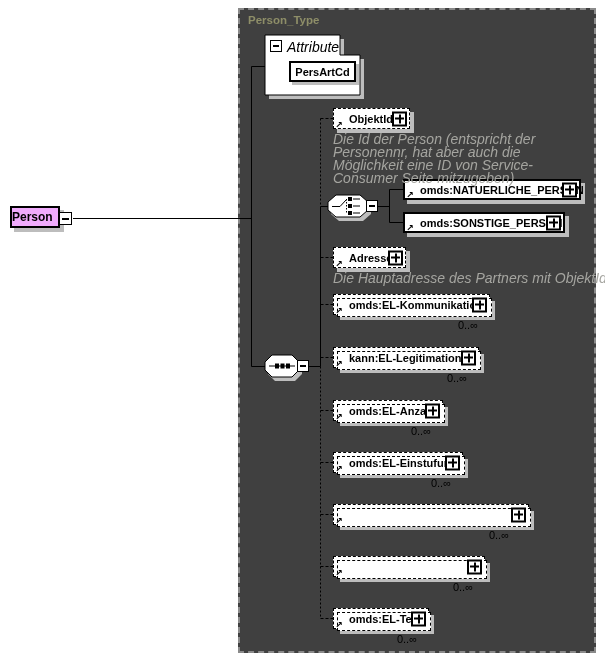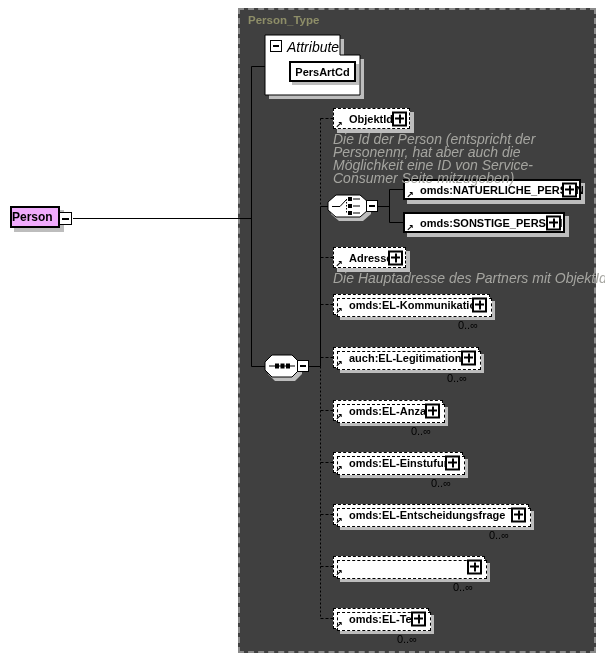--- a/index.html
+++ b/index.html
@@ -156,42 +156,41 @@
 
   <div class="ebox multi" style="left:333px;top:294px;width:157px;">
     <span class="refarrow">↗</span>
     <span class="lbl">omds:EL-Kommunikation</span>
     <span class="plusbox"></span>
   </div>
   <div class="occ" style="left:333px;top:319px;width:145px;">0..∞</div>
 
   <div class="ebox multi" style="left:333px;top:347px;width:146px;">
     <span class="refarrow">↗</span>
-    <span class="lbl">auch:EL-Legitimation</span>
+    <span class="lbl">kann:EL-Legitimation</span>
     <span class="plusbox"></span>
   </div>
   <div class="occ" style="left:333px;top:372px;width:134px;">0..∞</div>
 
   <div class="ebox multi" style="left:333px;top:400px;width:110px;">
     <span class="refarrow">↗</span>
     <span class="lbl">omds:EL-Anzahl</span>
     <span class="plusbox"></span>
   </div>
   <div class="occ" style="left:333px;top:425px;width:98px;">0..∞</div>
 
   <div class="ebox multi" style="left:333px;top:452px;width:130px;">
     <span class="refarrow">↗</span>
     <span class="lbl">omds:EL-Einstufung</span>
     <span class="plusbox"></span>
   </div>
   <div class="occ" style="left:333px;top:477px;width:118px;">0..∞</div>
 
   <div class="ebox multi" style="left:333px;top:504px;width:196px;">
     <span class="refarrow">↗</span>
-    <span class="lbl">omds:EL-Entscheidungsfrage</span>
     <span class="plusbox"></span>
   </div>
   <div class="occ" style="left:333px;top:529px;width:176px;">0..∞</div>
 
   <div class="ebox multi" style="left:333px;top:556px;width:152px;">
     <span class="refarrow">↗</span>
     <span class="plusbox"></span>
   </div>
   <div class="occ" style="left:333px;top:581px;width:140px;">0..∞</div>
 

